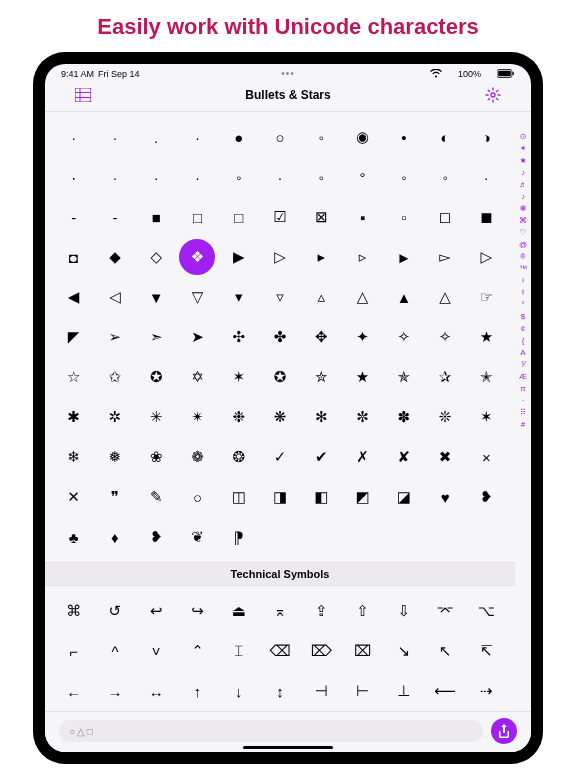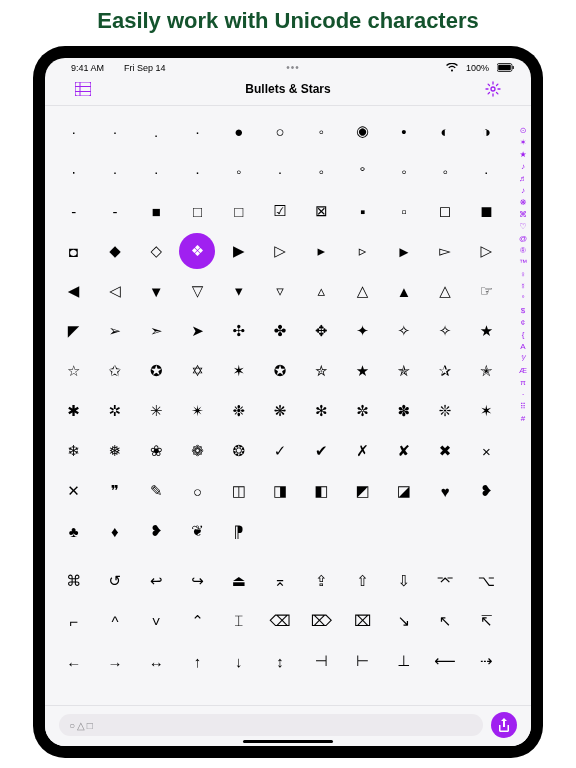--- a/index.html
+++ b/index.html
@@ -7,22 +7,22 @@
     font-family: -apple-system, BlinkMacSystemFont, "Segoe UI", Helvetica, Arial, sans-serif;
     background: #fff;
     width: 576px;
     height: 768px;
     overflow: hidden;
   }
   .headline {
     text-align: center;
     font-weight: 700;
     font-size: 22px;
-    padding: 8px 0 12px;
-    color: #14532d;
+    padding: 14px 0 12px;
+    color: #be185d;
   }
   .device {
     width: 510px;
     height: 712px;
     margin: 0 auto;
     background: #000;
     border-radius: 32px;
     padding: 12px;
     position: relative;
   }
@@ -36,23 +36,23 @@
     display: flex;
     flex-direction: column;
   }
   .status-bar {
     display: flex;
     align-items: center;
     padding: 4px 16px 2px;
     font-size: 9px;
     color: #000;
   }
-  .status-left { display: flex; gap: 20px; align-items: flex-end; flex:1;margin-left:10px; }
+  .status-left { display: flex; gap: 4px; align-items: flex-end; flex:1; }
   .status-center { flex:1; text-align:center; font-size:10px; letter-spacing:1px; color:#8a8a8e;}
-  .status-right { display: flex; gap: 8px; align-items: center; flex:1; justify-content:flex-end;}
+  .status-right { display: flex; gap: 16px; align-items: center; flex:1; justify-content:flex-end;}
   .wifi-icon svg, .battery-icon svg { display:block; }
   .nav-bar {
     display: flex;
     align-items: center;
     padding: 4px 28px 6px;
     border-bottom: 1px solid #e2e2e6;
   }
   .nav-bar .title {
     flex: 1;
     text-align: center;
@@ -564,20 +564,21 @@
             <div class="cell">
               <span></span>
             </div>
             <div class="cell">
               <span></span>
             </div>
             <div class="cell">
               <span></span>
             </div>
           </div>
+          <div class="section-header">Technical Symbols</div>
           <div class="grid">
             <div class="cell">
               <span>⌘</span>
             </div>
             <div class="cell">
               <span>↺</span>
             </div>
             <div class="cell">
               <span>↩</span>
             </div>

